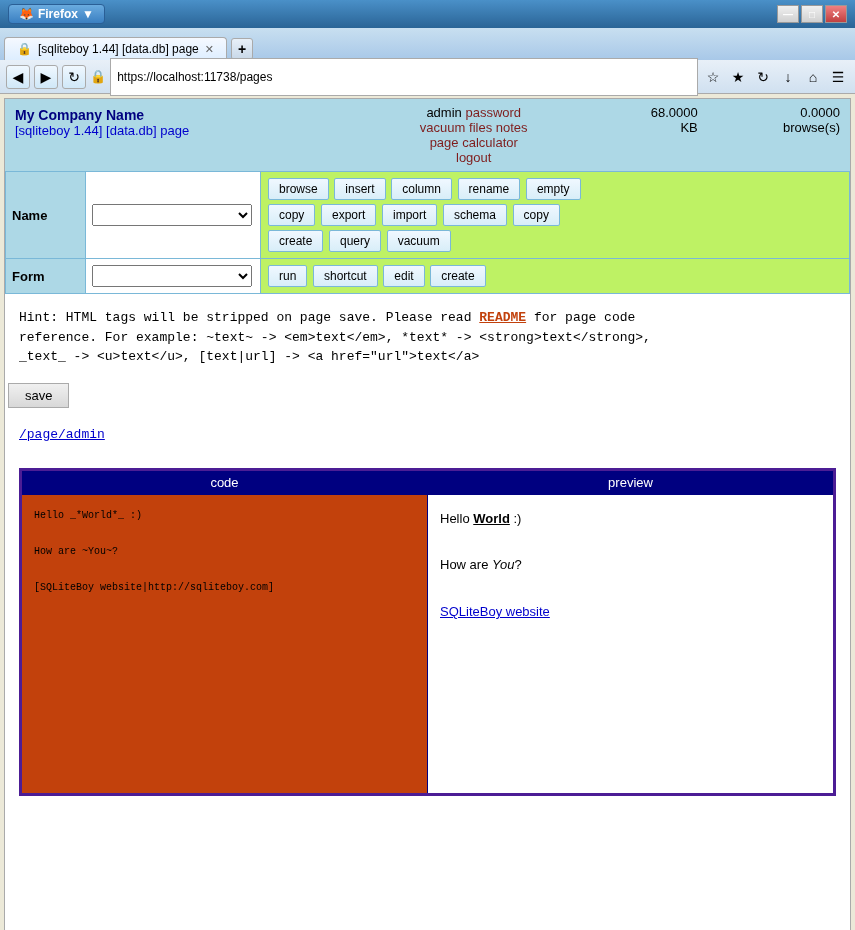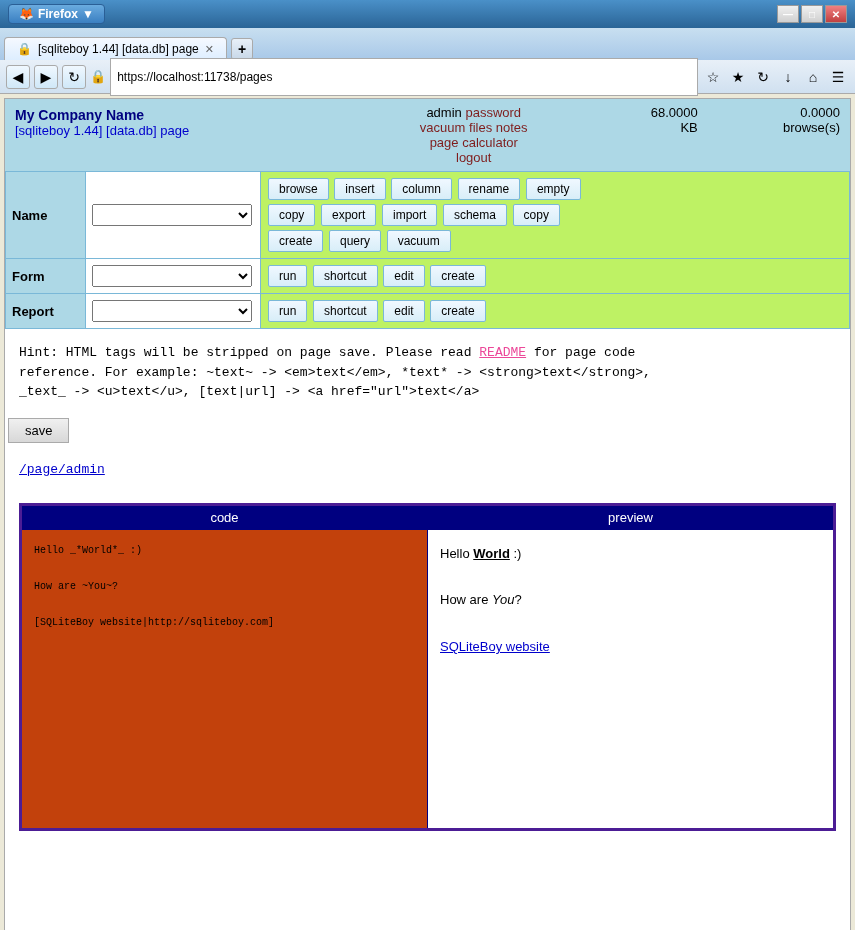--- a/index.html
+++ b/index.html
@@ -202,21 +202,21 @@
     }
 
     
     .hint-area {
       padding: 14px 14px 10px 14px;
       font-family: 'Courier New', monospace;
       font-size: 13px;
       line-height: 1.5;
       color: #000;
     }
-    .hint-area a { color: #ec4899; }
+    .hint-area a { color: #c2410c; font-weight: bold; }
 
     
     .save-area {
       padding: 6px 14px 14px 3px;
     }
     .save-btn {
       background: linear-gradient(to bottom, #f0f0f0, #d8d8d8);
       border: 1px solid #aaa;
       padding: 4px 16px;
       font-size: 13px;
@@ -376,32 +376,20 @@
         <select><option></option></select>
       </td>
       <td class="row-buttons">
         <button class="ctrl-btn">run</button>
         <button class="ctrl-btn">shortcut</button>
         <button class="ctrl-btn">edit</button>
         <button class="ctrl-btn">create</button>
       </td>
     </tr>
 
-    <tr>
-      <td class="row-label">Report</td>
-      <td class="row-select">
-        <select><option></option></select>
-      </td>
-      <td class="row-buttons">
-        <button class="ctrl-btn">run</button>
-        <button class="ctrl-btn">shortcut</button>
-        <button class="ctrl-btn">edit</button>
-        <button class="ctrl-btn">create</button>
-      </td>
-    </tr>
   </tbody>
     </table>
 
   <div class="hint-area">
     <p>Hint: HTML tags will be stripped on page save. Please read <a href="#">README</a> for page code</p>
     <p>reference. For example: ~text~ -&gt; &lt;em&gt;text&lt;/em&gt;, *text* -&gt; &lt;strong&gt;text&lt;/strong&gt;,</p>
     <p>_text_ -&gt; &lt;u&gt;text&lt;/u&gt;, [text|url] -&gt; &lt;a href="url"&gt;text&lt;/a&gt;</p>
   </div>
 
   <div class="save-area">

